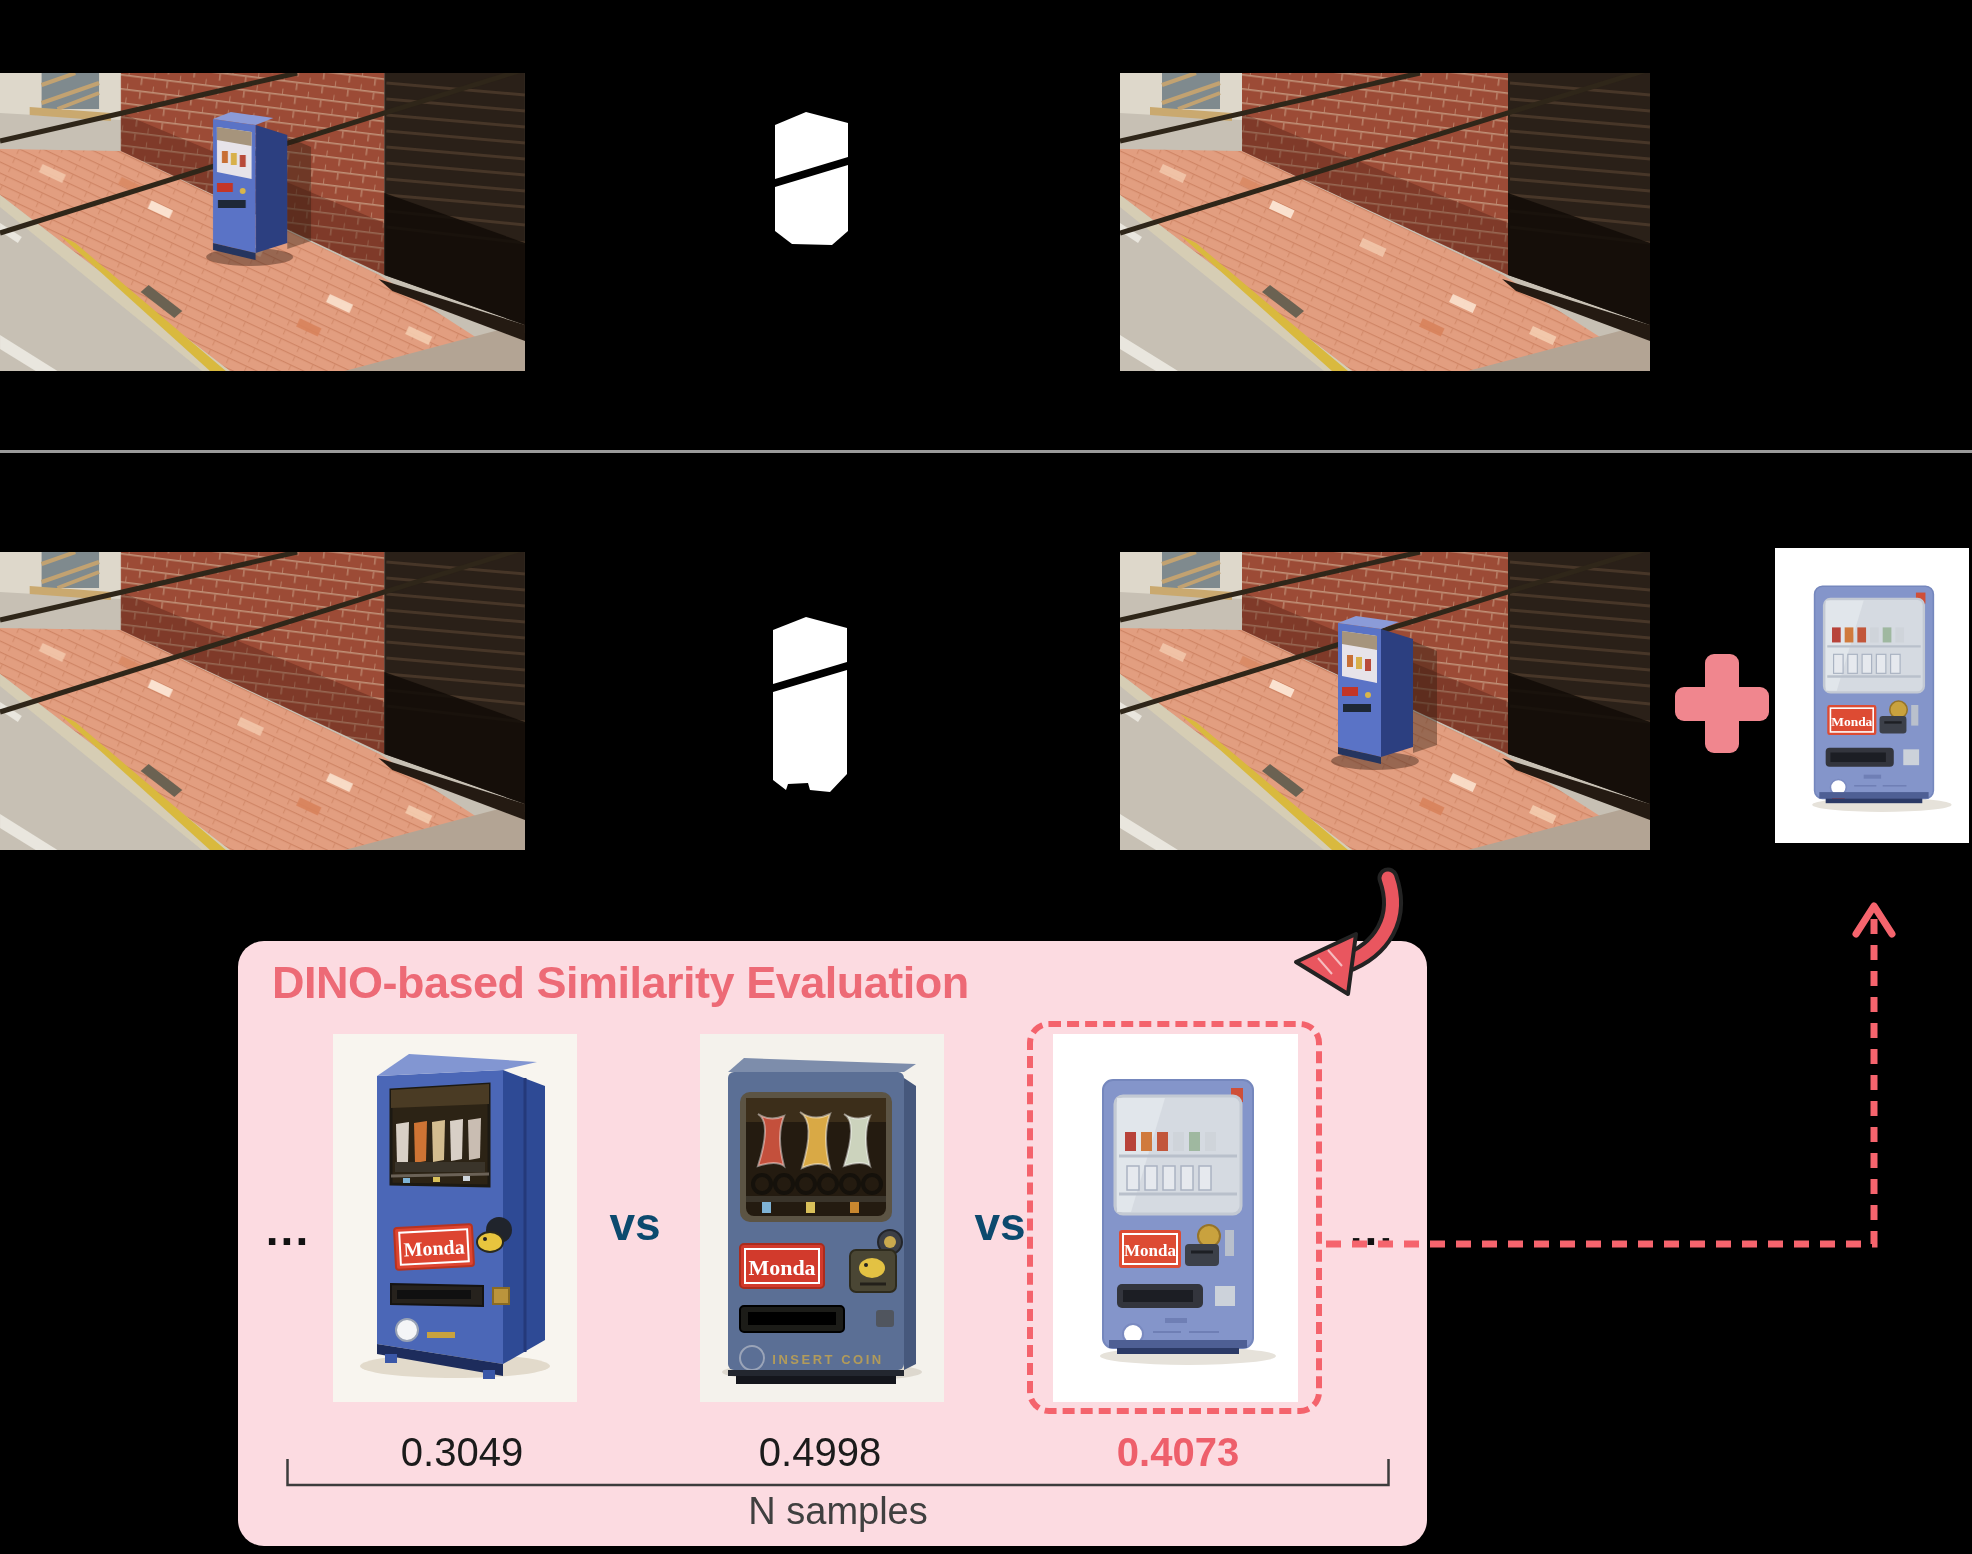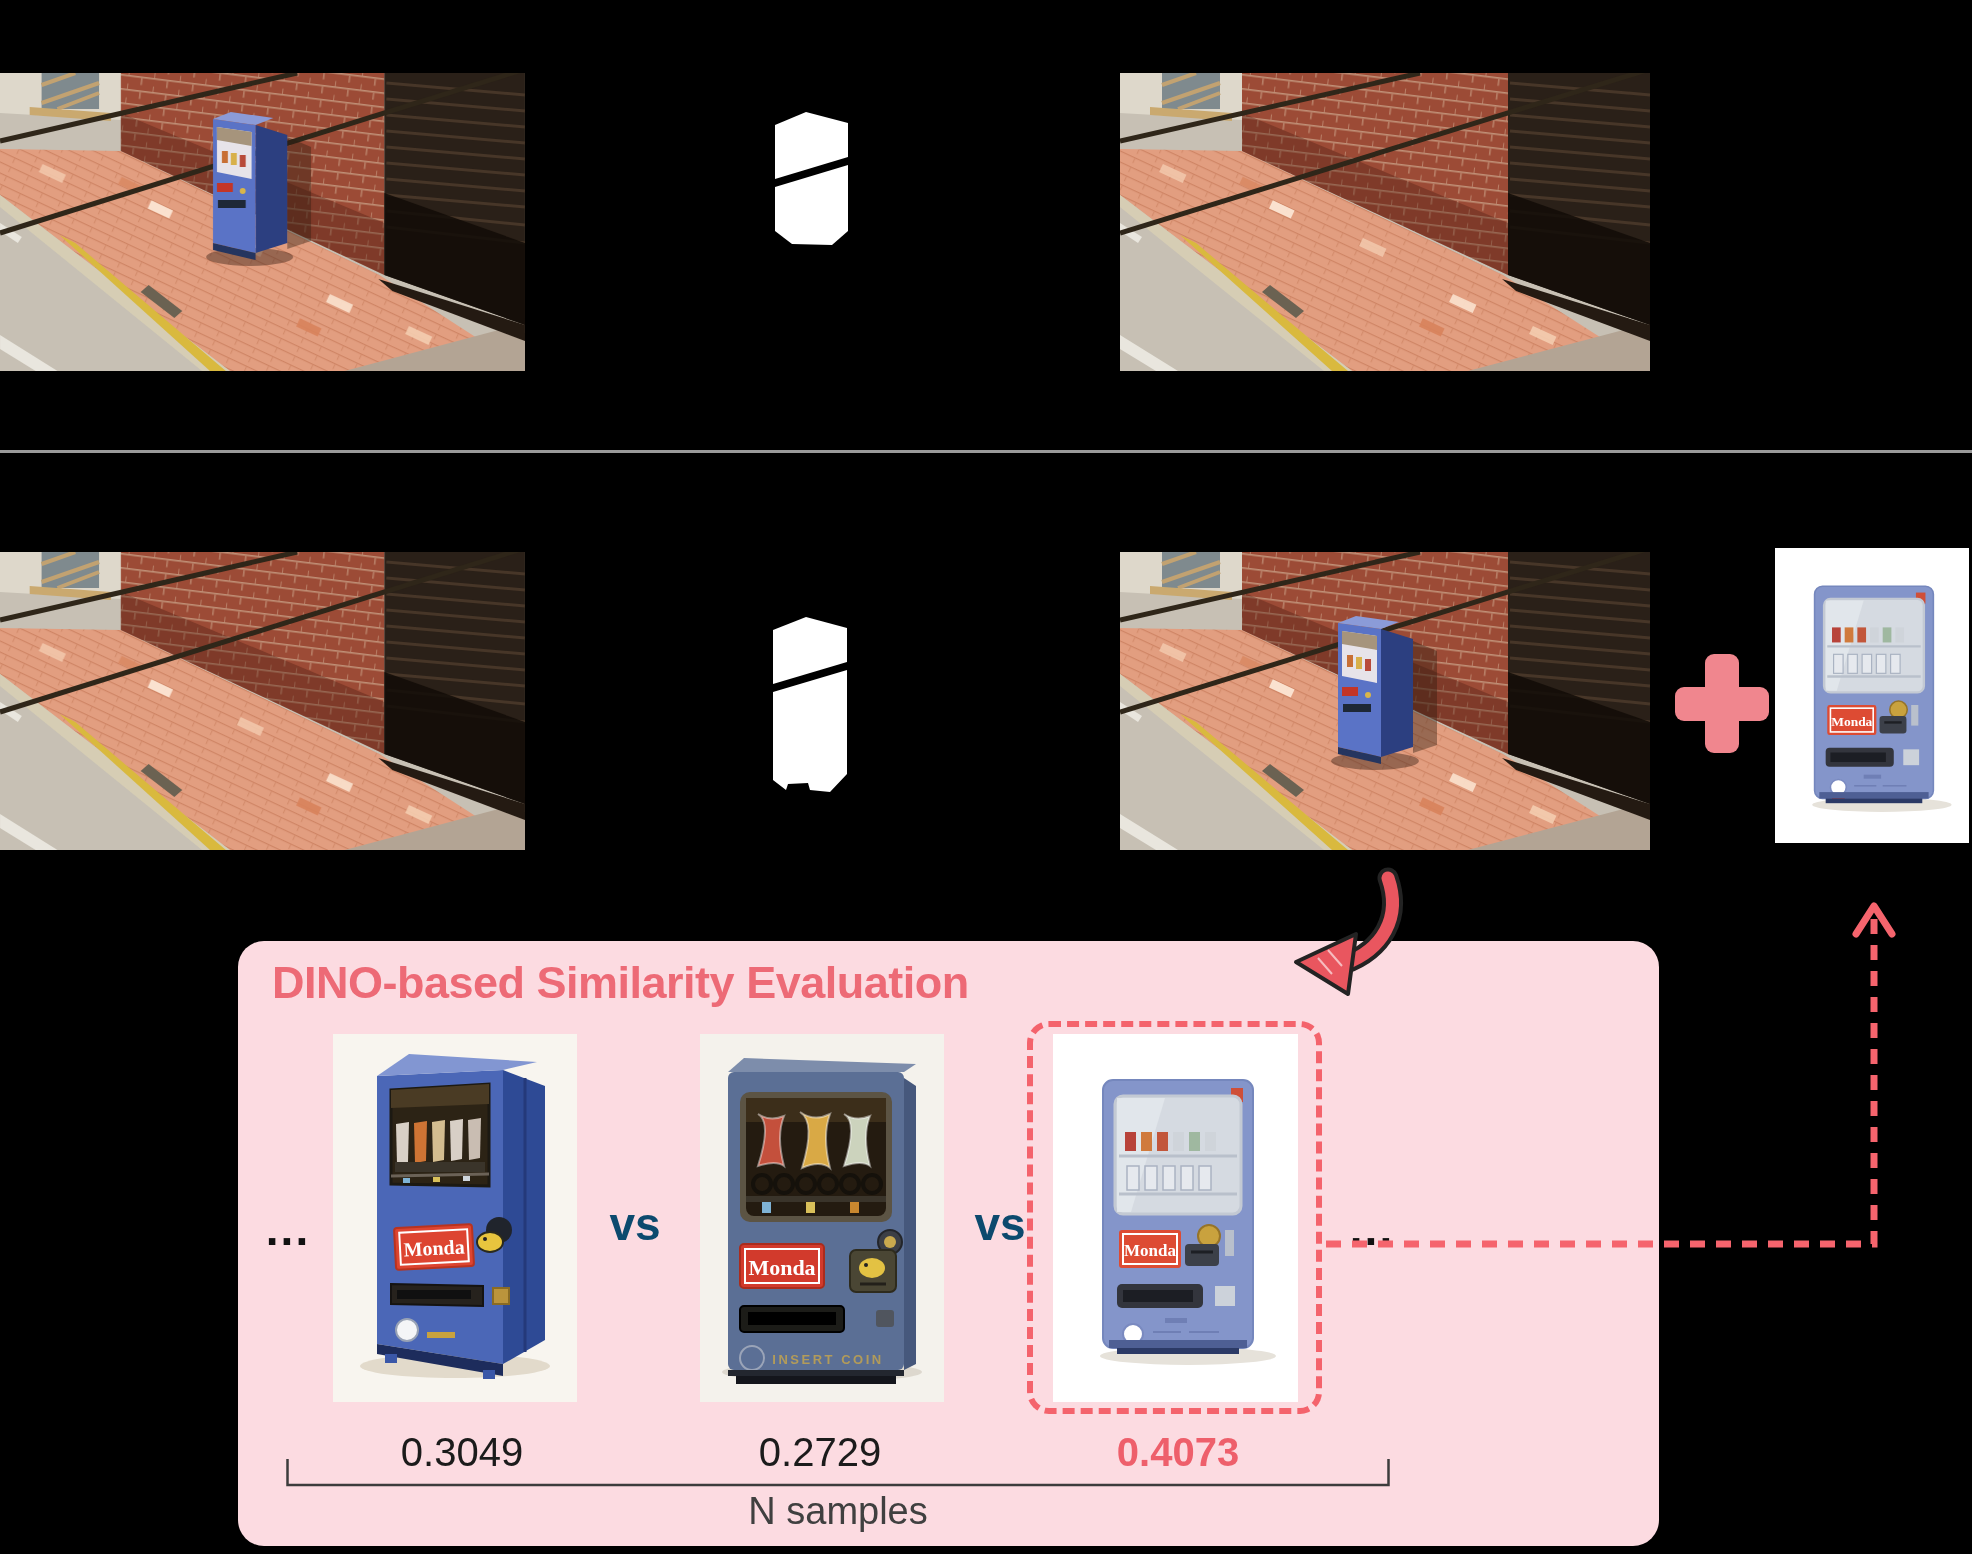--- a/index.html
+++ b/index.html
@@ -4,21 +4,21 @@
 <style>
   html,body{margin:0;padding:0;background:#000;}
   #canvas{position:relative;width:1972px;height:1554px;background:#000;overflow:hidden;
           font-family:"Liberation Sans",sans-serif;}
   .abs{position:absolute;}
   .photo{position:absolute;overflow:hidden;}
   .photo svg{display:block;}
   #separator{position:absolute;left:0;top:450;width:1972px;height:3px;background:#9a9a9a;}
   #separator{top:450px;}
   .maskbox{position:absolute;background:#000;}
-  #panel{position:absolute;left:238px;top:941px;width:1421px;height:605px;
+  #panel{position:absolute;left:238px;top:941px;width:1189px;height:605px;
          background:#fcdbe1;border-radius:26px;}
   #panel-title{position:absolute;left:34px;top:16px;font-size:45px;font-weight:bold;
                color:#ed6a76;letter-spacing:-0.5px;}
   .cand{position:absolute;top:93px;overflow:hidden;}
   .cand svg{display:block;}
   #best-outline{position:absolute;left:789px;top:80px;width:295px;height:393px;
                 border:6px dashed #f4636c;border-radius:22px;box-sizing:border-box;}
   .vs{position:absolute;transform:translate(-50%,-50%);font-size:46px;color:#0c4a6e;font-weight:700;}
   .dots{position:absolute;transform:translate(-50%,-50%);font-size:46px;font-weight:bold;color:#111;letter-spacing:2px;}
   .score{position:absolute;transform:translate(-50%,-50%);font-size:40px;color:#1b1b1b;}
@@ -310,21 +310,21 @@
         <text class="monda-txt" x="97" y="222" font-size="17" text-anchor="middle">Monda</text>
       </svg>
     </div>
 
     <div class="dots" style="left:50px;top:288px">...</div>
     <div class="vs" style="left:397px;top:283px">vs</div>
     <div class="vs" style="left:762px;top:283px">vs</div>
     <div class="dots" style="left:1134px;top:288px">...</div>
 
     <div class="score" style="left:224px;top:511px">0.3049</div>
-    <div class="score" style="left:582px;top:511px">0.2729</div>
+    <div class="score" style="left:582px;top:511px">0.4998</div>
     <div class="score hl" style="left:940px;top:511px">0.4073</div>
 
     <svg class="abs" style="left:48px;top:518px" width="1104" height="28" viewBox="0 0 1104 28">
       <path d="M1.5,0 V26 H1102.5 V0" fill="none" stroke="#3c3c3c" stroke-width="2.5"></path>
     </svg>
     <div id="n-label">N samples</div>
   </div>
 
   <div id="doodle">
     <svg width="140" height="150" viewBox="0 0 140 150">

